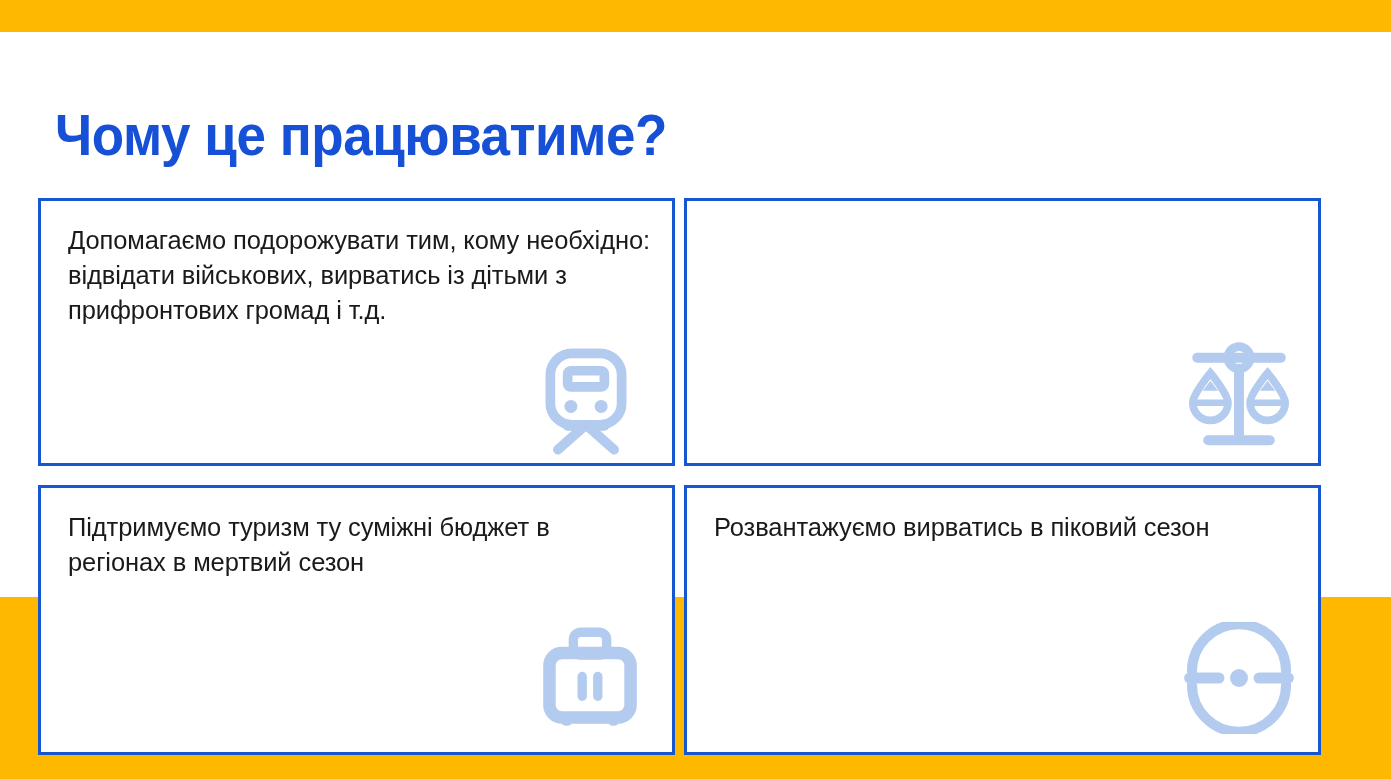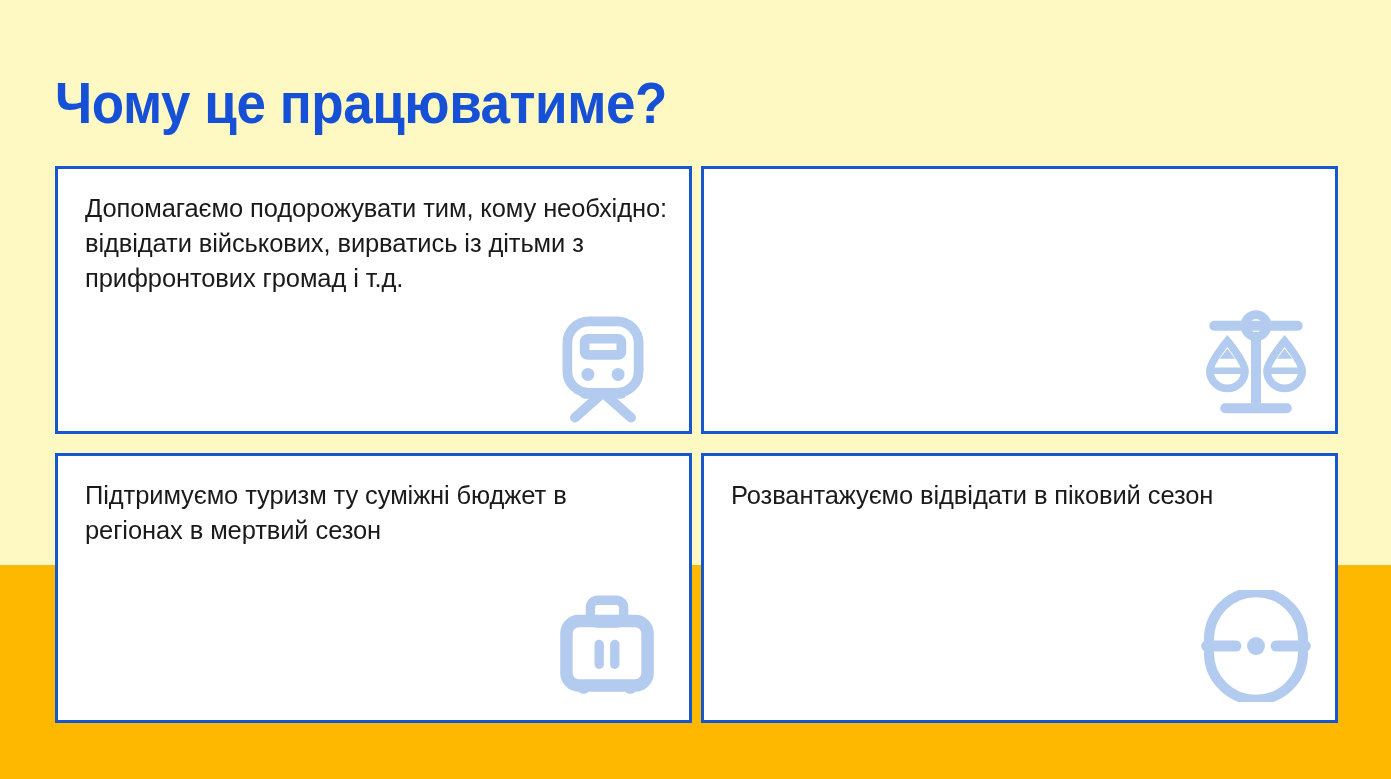--- a/index.html
+++ b/index.html
@@ -12,43 +12,44 @@
     height: 779px;
     overflow: hidden;
     background: #FFB800;
     font-family: "Liberation Sans", "DejaVu Sans", sans-serif;
   }
 
   .slide {
     position: relative;
     width: 1391px;
     height: 565px;
-    background: #fef9c3;
+    background: #ffffff;
     box-sizing: border-box;
+    margin-top: 32px;
   }
 
   
   .slide-title {
     position: absolute;
     left: 55px;
     top: 34px;
     font-size: 57px;
     line-height: 62px;
     font-weight: 700;
     color: #1650D6;
     letter-spacing: -0.5px;
     transform: scaleX(0.93);
     transform-origin: left top;
     white-space: nowrap;
   }
 
   
   .card-grid {
     position: absolute;
-    left: 55px;
+    left: 38px;
     top: 166px;
     width: 1283px;
     height: 557px;
     display: grid;
     grid-template-columns: 637px 637px;
     grid-template-rows: 268px 270px;
     column-gap: 9px;
     row-gap: 19px;
   }
 
@@ -142,21 +143,21 @@
           <rect x="11" y="26" width="78" height="62" rx="12" ry="12" stroke="currentColor" stroke-width="12"></rect>
           <rect x="38" y="44" width="9" height="28" rx="4.5" ry="4.5" fill="currentColor"></rect>
           <rect x="53" y="44" width="9" height="28" rx="4.5" ry="4.5" fill="currentColor"></rect>
           <rect x="22" y="86" width="11" height="10" rx="5" ry="5" fill="currentColor"></rect>
           <rect x="67" y="86" width="11" height="10" rx="5" ry="5" fill="currentColor"></rect>
         </svg>
       </div>
     </div>
 
     <div class="card card--railway">
-      <div class="card-text">Розвантажуємо відвідати в піковий сезон</div>
+      <div class="card-text">Розвантажуємо вирватись в піковий сезон</div>
       <div class="card-icon">
         <svg viewBox="0 0 100 100" fill="none" xmlns="http://www.w3.org/2000/svg">
           <path d="M8 44 A42 42 0 0 1 92 44" stroke="currentColor" stroke-width="9" stroke-linecap="round"></path>
           <path d="M8 56 A42 42 0 0 0 92 56" stroke="currentColor" stroke-width="9" stroke-linecap="round"></path>
           <path d="M6 50 H32" stroke="currentColor" stroke-width="10" stroke-linecap="round"></path>
           <path d="M68 50 H94" stroke="currentColor" stroke-width="10" stroke-linecap="round"></path>
           <circle cx="50" cy="50" r="8" fill="currentColor"></circle>
         </svg>
       </div>
     </div>

